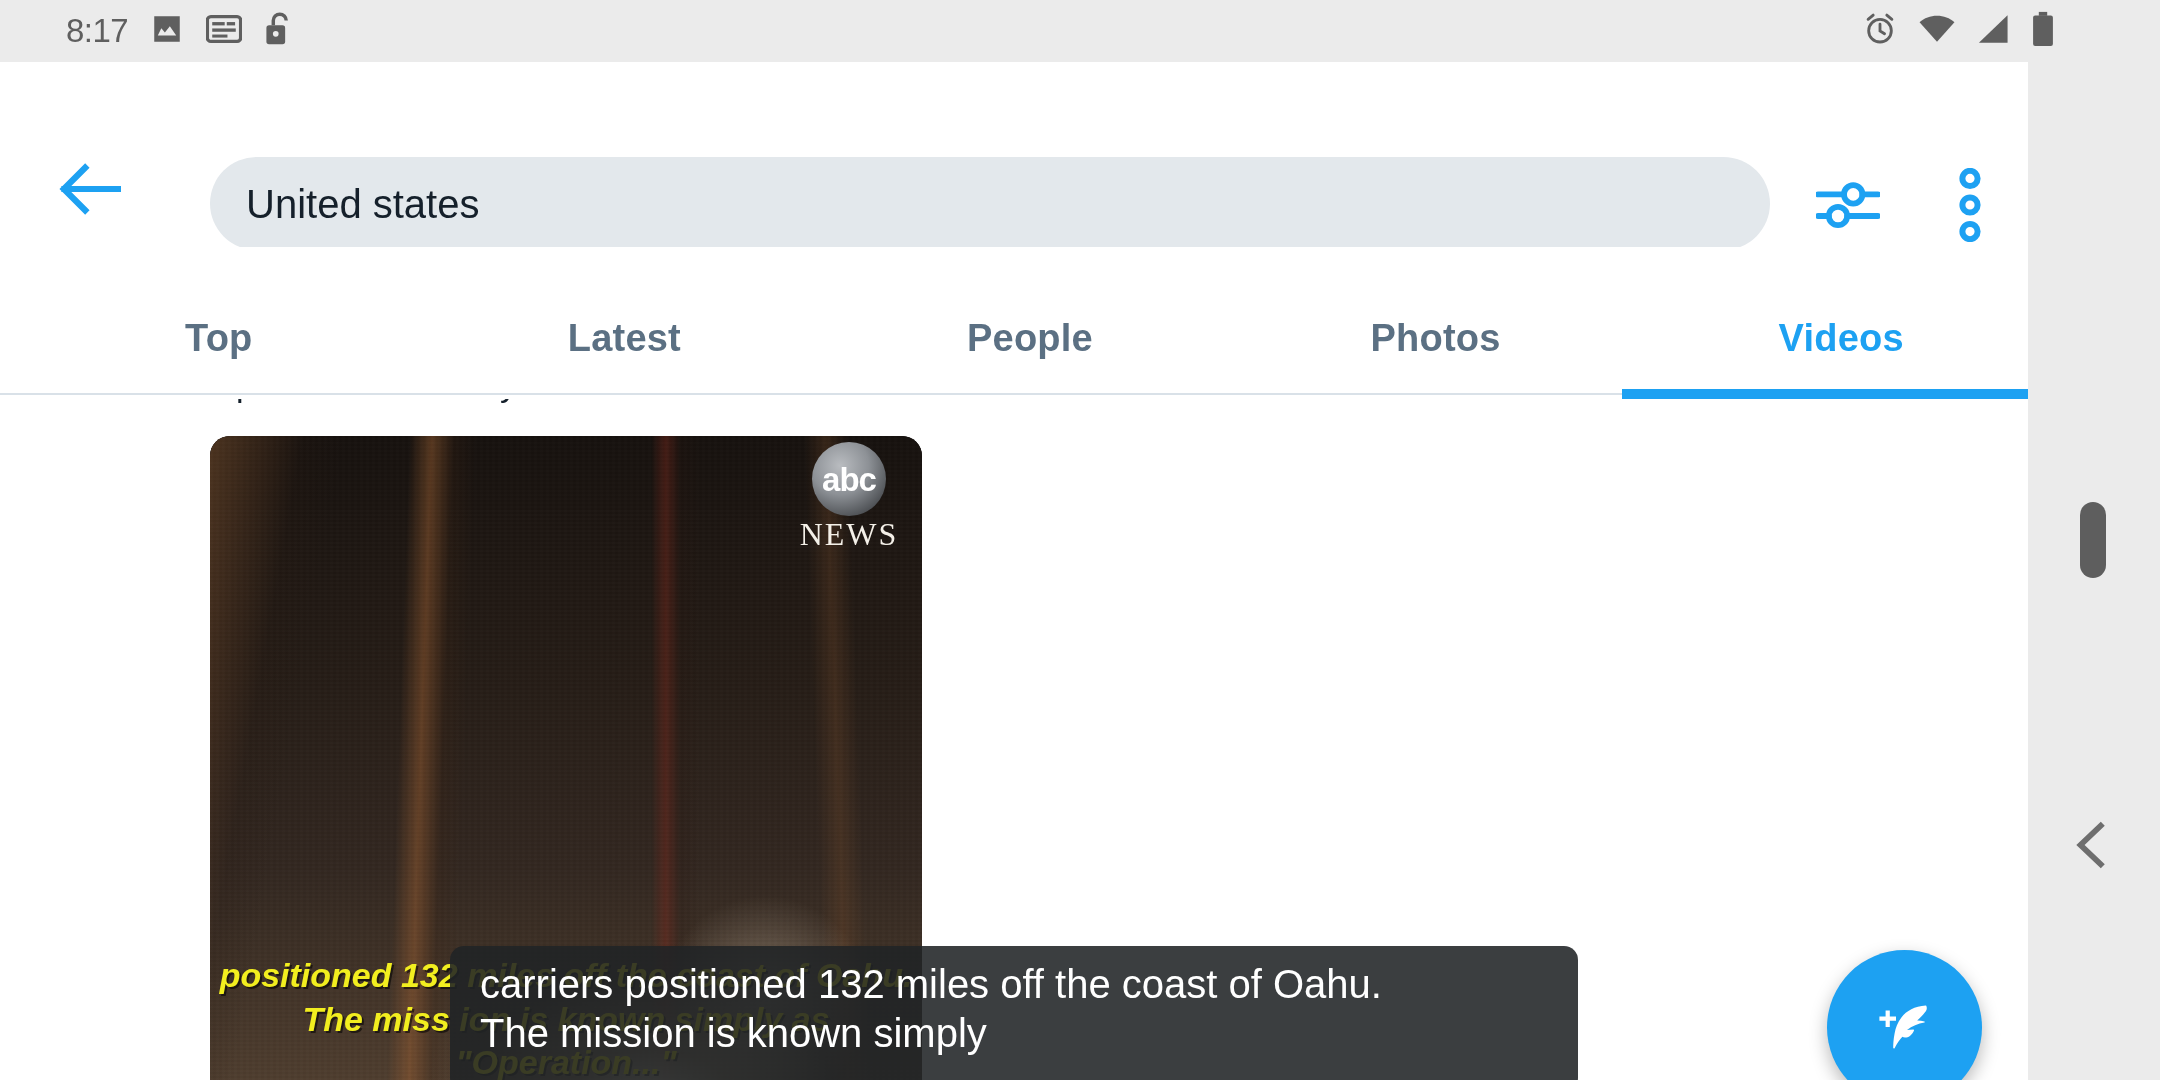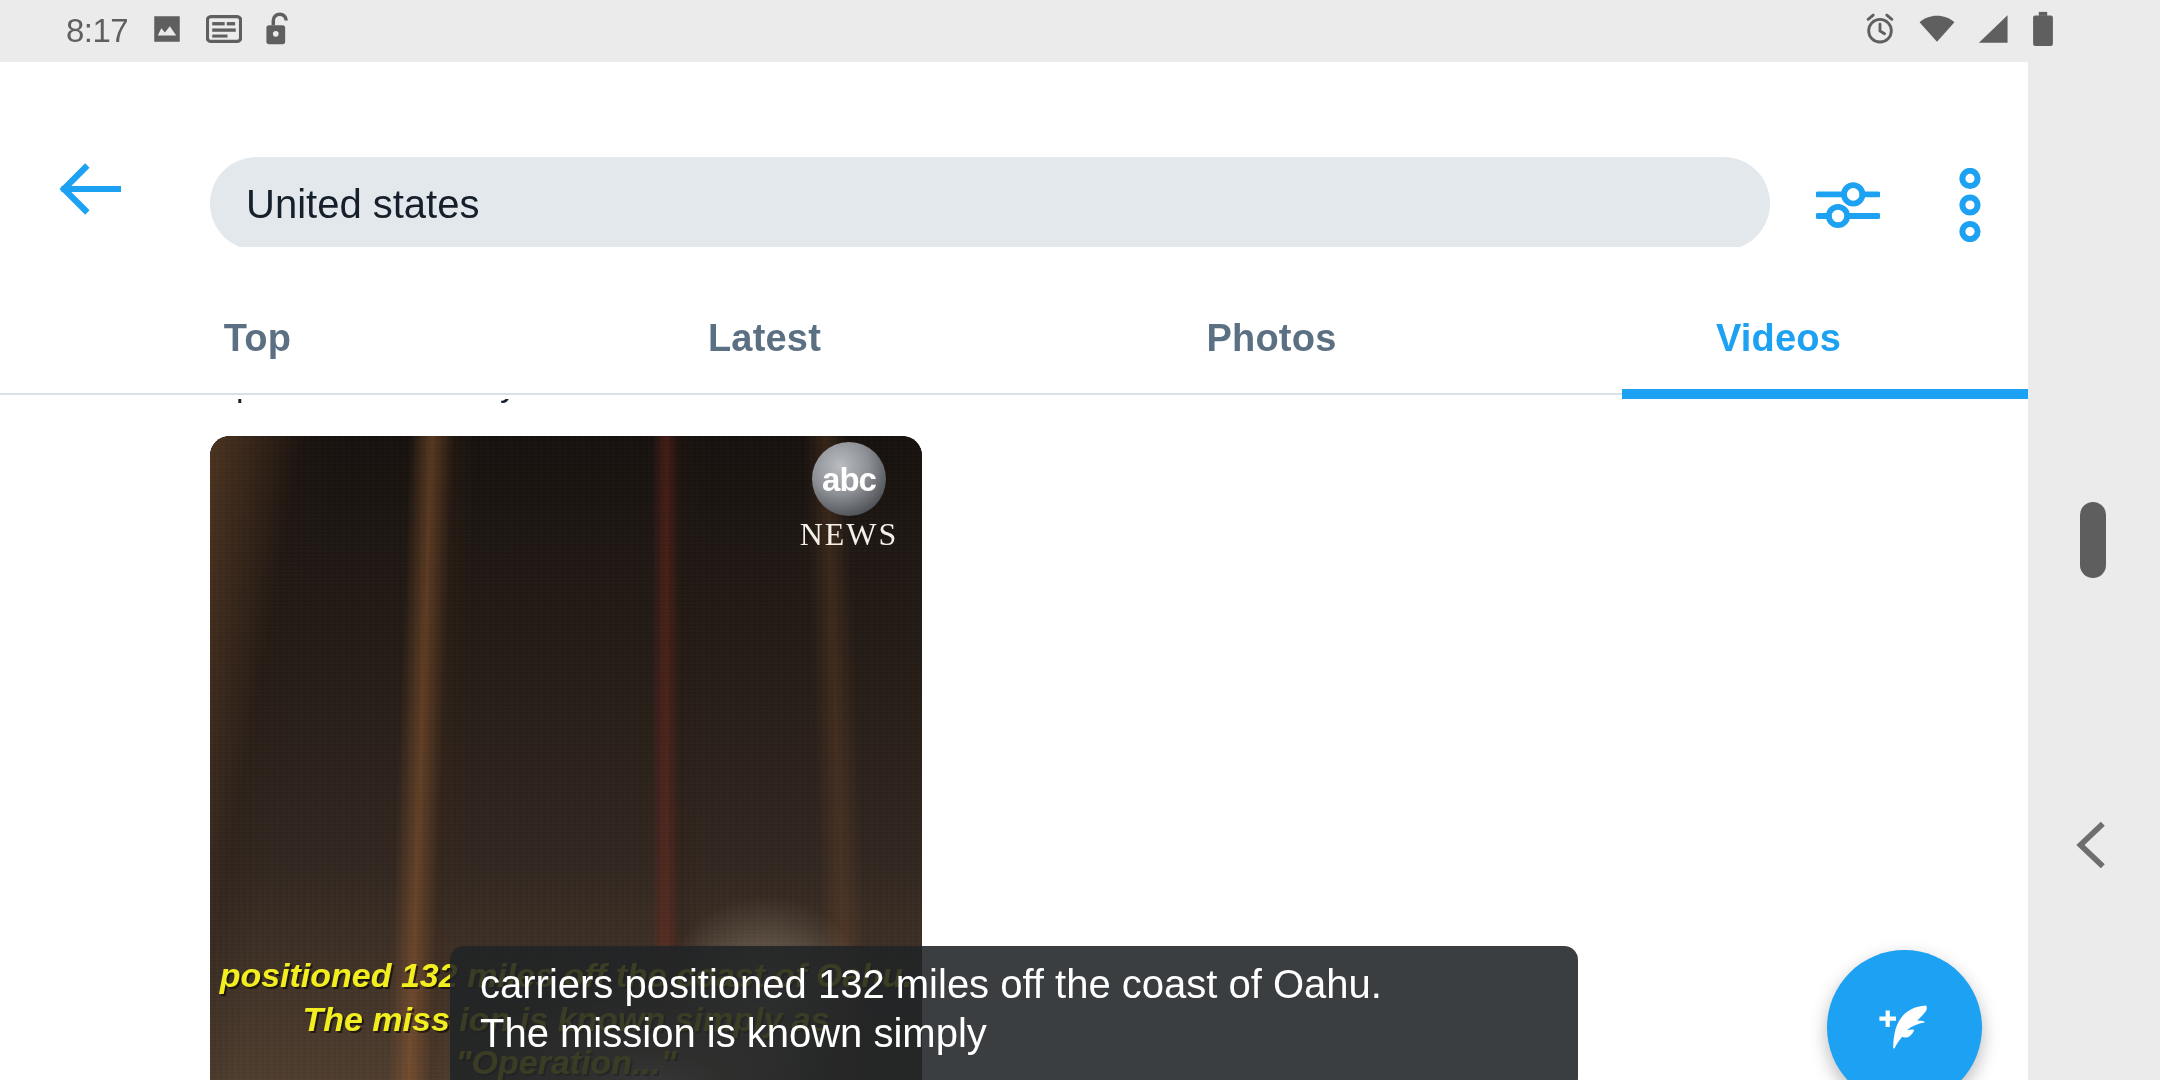--- a/index.html
+++ b/index.html
@@ -43,21 +43,21 @@
     position:absolute; left:1805px; top:100px; width:86px; height:86px;
     display:flex; align-items:center; justify-content:center; cursor:pointer;
   }
   #overflow-button {
     position:absolute; left:1935px; top:100px; width:70px; height:86px;
     display:flex; align-items:center; justify-content:center; cursor:pointer;
   }
 
   
   #tab-bar { position:absolute; left:0; top:185px; width:2028px; height:152px; background:#fff; }
-  #tab-strip { position:absolute; left:4px; top:0; width:2028px; height:182px; display:flex; }
+  #tab-strip { position:absolute; left:16px; top:0; width:2028px; height:182px; display:flex; }
   .tab {
     flex:1 1 0; display:flex; align-items:center; justify-content:center;
     font-size:38px; font-weight:bold; color:#5b7083; cursor:pointer;
     letter-spacing:0.2px;
   }
   .tab.active { color:#1da1f2; }
   #tab-indicator { position:absolute; left:1622px; bottom:0; width:406px; height:10px; background:#1da1f2; }
   #tab-divider { position:absolute; left:0; top:146px; width:2028px; height:2px; background:#d9e1e8; }
 
   
@@ -216,20 +216,21 @@
           <circle cx="5.5" cy="31.8" r="3.8" fill="none" stroke="#1da1f2" stroke-width="3"></circle>
         </svg>
       </div>
     </div>
 
     <div id="tab-bar">
       <div id="tab-divider"></div>
       <div id="tab-strip">
         <div class="tab">Top</div>
         <div class="tab">Latest</div>
+        <div class="tab">People</div>
         <div class="tab">Photos</div>
         <div class="tab active">Videos</div>
       </div>
       <div id="tab-indicator"></div>
     </div>
 
     <div id="content">
 
       <div id="cut-text-row">
         <span class="cut-frag" style="left:236px">p</span>

